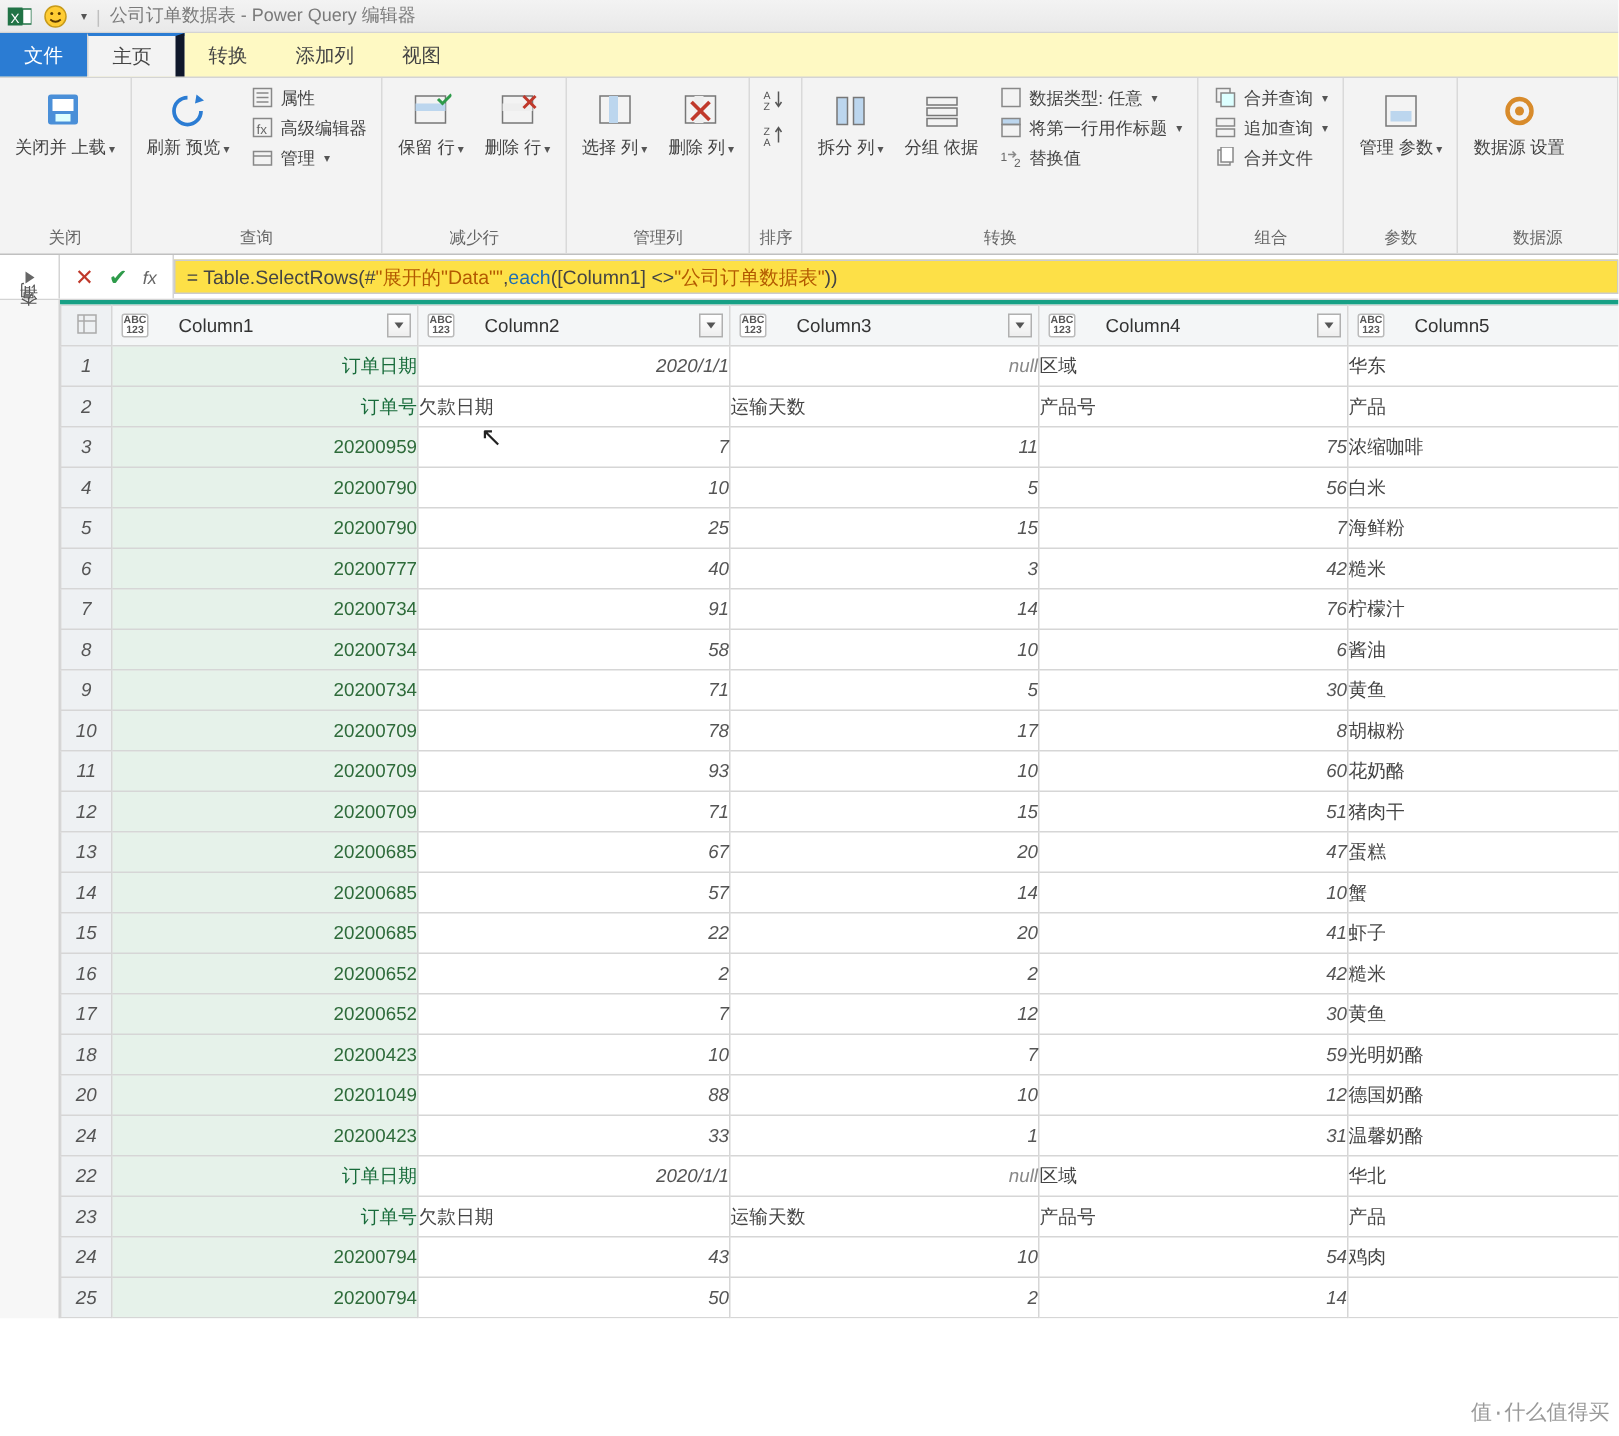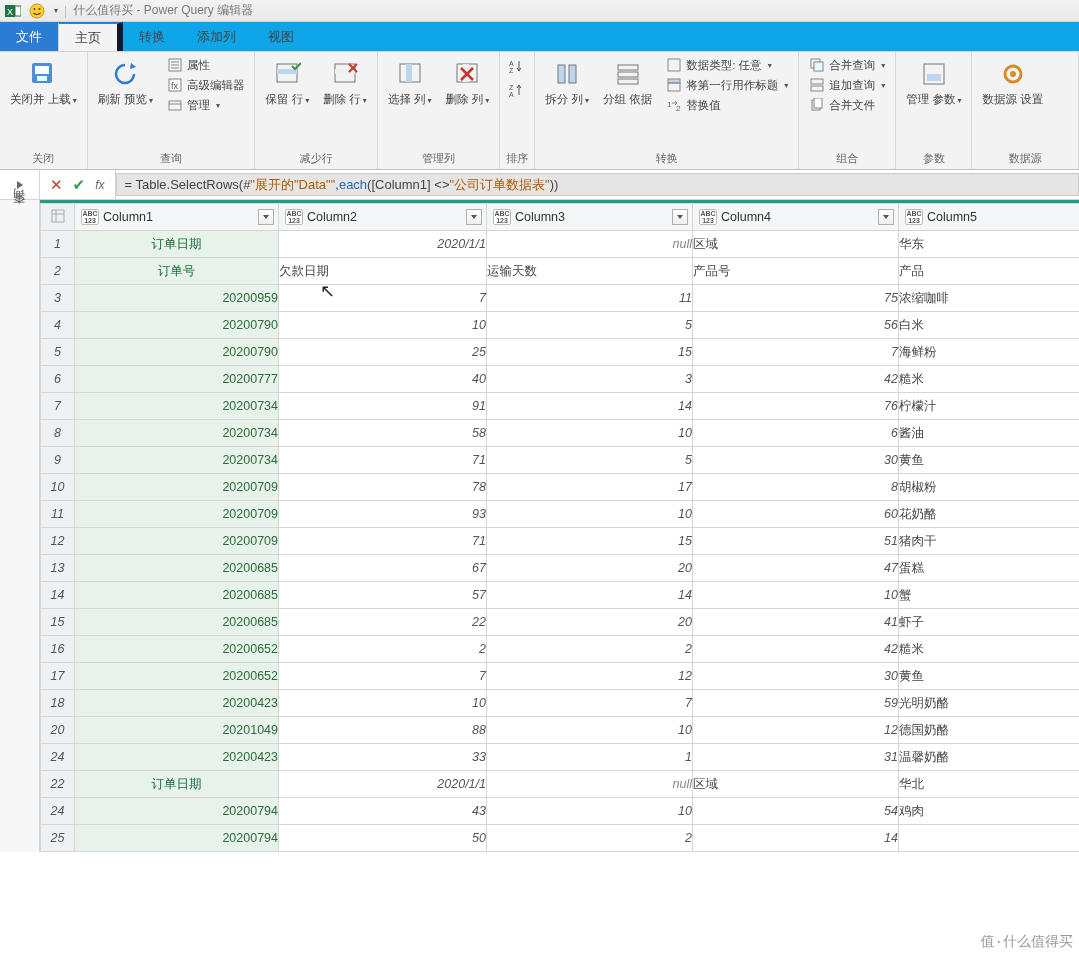--- a/index.html
+++ b/index.html
@@ -5,21 +5,21 @@
   * { box-sizing: border-box; font-family: "Microsoft YaHei", "Segoe UI", sans-serif; }
   html, body { margin: 0; padding: 0; background: #fff; font-size: 12px; color: #333; width: 1079px; }
 
   
   .titlebar { height: 22px; background: linear-gradient(#f3f3f3,#e9e9e9); display: flex; align-items: center; padding: 0 4px; gap: 6px; border-bottom: 1px solid #d4d4d4; }
   .tb-ico { width: 18px; height: 18px; display:inline-flex;align-items:center;justify-content:center; }
   .tb-title { color: #7a7a7a; font-size: 12px; }
   .tb-sep { color: #c0c0c0; }
 
   
-  .ribbon-tabs { height: 30px; background: #0ea5e9; display: flex; align-items: stretch; border-bottom: 1px solid #d4d4d4; }
+  .ribbon-tabs { height: 30px; background: #fef9c3; display: flex; align-items: stretch; border-bottom: 1px solid #d4d4d4; }
   .rtab { padding: 0 16px; display:flex; align-items:center; font-size: 13px; color: #444; cursor: default; }
   .rtab.file { background: #2b7cd3; color: #fff; }
   .rtab.active { background: #f3f3f3; border-top: 2px solid #2b7cd3; border-left:1px solid #d4d4d4; border-right:6px solid #0f172a; }
 
   
   .ribbon { display:flex; background: #f3f3f3; border-bottom: 1px solid #c0c0c0; height: 118px; }
   .rgroup { border-right: 1px solid #d9d9d9; padding: 4px 6px 0 6px; display:flex; flex-direction:column; justify-content:space-between; }
   .rgroup.flex1 { flex: 1; }
   .rgroup-body { display:flex; gap: 6px; align-items:flex-start; }
   .rgroup-label { text-align:center; font-size: 11px; color: #666; padding: 2px 0 3px 0; }
@@ -29,45 +29,45 @@
   .dd { font-size: 8px; color:#555; margin-left:2px; }
   .vstack { display:flex; flex-direction:column; gap:2px; }
   .rbtn-sm { display:flex; align-items:center; gap:4px; padding:1px 4px; font-size:11.5px; color:#444; white-space:nowrap; }
   .rbtn-sm .ico { width:16px; height:16px; display:flex; align-items:center; justify-content:center; }
   .sort-btn { width:20px; height:20px; display:flex; align-items:center; justify-content:center; }
 
   
   .fx-row { display:flex; align-items:stretch; height: 30px; border-bottom: 1px solid #d4d4d4; }
   .fx-panel-toggle { width: 40px; display:flex; align-items:center; justify-content:center; border-right:1px solid #d4d4d4; background:#fff;}
   .fx-btns { display:flex; align-items:center; gap: 10px; padding: 0 10px; border-right:1px solid #d4d4d4; background:#fff;}
-  .fx-input { flex:1; display:flex; align-items:center; padding: 0 8px; font-family: Consolas, "Courier New", monospace; font-size: 13px; color:#444; background:#e5e5e5; border: 1px solid #ccc; margin:3px 0 3px 0; overflow:hidden; white-space:nowrap;}
+  .fx-input { flex:1; display:flex; align-items:center; padding: 0 8px; font-family: Consolas, "Courier New", monospace; font-size: 13px; color:#444; background:#fde047; border: 1px solid #ccc; margin:3px 0 3px 0; overflow:hidden; white-space:nowrap;}
   .fx-input .kw0 { color:#444; }
   .fx-input .kw1 { color:#1f6fb2; }
   .fx-input .kw2 { color:#b35900; }
 
   
   .content { display:flex; }
   .collapsed-pane { width: 40px; background:#f7f7f7; border-right:1px solid #d4d4d4; display:flex; flex-direction:column; align-items:center; padding-top:6px; gap:20px; }
   .rot-label { writing-mode: vertical-rl; transform: rotate(180deg); font-size:12px; color:#555; letter-spacing:4px;}
 
   
   .grid { flex:1; overflow:hidden; border-top: 3px solid #16a085; position:relative;}
   table.data { border-collapse: collapse; width: 100%; table-layout: fixed; }
   table.data th, table.data td { border: 1px solid #d6d6d6; padding: 0; height: 27px; font-size: 12.5px; }
   th.rownum, td.rownum { width: 34px; background:#eef1f3; text-align:center; color:#555; font-style: italic; font-weight: normal;}
   th.colhead { background:#f4f6f7; }
   .colhead-inner { display:flex; align-items:center; height:100%; padding: 0 4px 0 6px; gap:4px; }
   .type-ico { width:18px; height:16px; display:inline-flex; align-items:center; justify-content:center; background:#fff; border:1px solid #bbb; border-radius:2px; flex-shrink:0;}
   .type-ico .super { font-size:7px; color:#555; line-height:7px;}
   .type-ico .sub { font-size:7px; color:#555; line-height:7px;}
   .type-ico-wrap { display:flex; flex-direction:column; align-items:center;}
-  .colname { flex:1; color:#333; font-weight:normal; text-align:left;}
+  .colname { flex:1; color:#333; font-weight:normal; text-align:left;margin-left:16px;}
   .filter-btn { width:16px; height:16px; border:1px solid #b0b0b0; background:linear-gradient(#fff,#eee); display:flex; align-items:center; justify-content:center; flex-shrink:0;}
   td.cell { padding: 0 6px; }
-  td.cell.txt { text-align:center; color:#176b3a; background: #e6f2ea; }
+  td.cell.txt { text-align:right; color:#176b3a; background: #e6f2ea; }
   td.cell.txt.col1num { text-align:right; color:#2e6b3a; }
   td.cell.num { text-align:right; font-style: italic; color:#555; }
   td.cell.nul { text-align:right; font-style: italic; color:#888;}
   td.cell.plain { text-align:left; color:#444;}
   col.c0 { width: 34px; }
   col.c1 { width: 204px; }
   col.c2 { width: 208px; }
   col.c3 { width: 206px; }
   col.c4 { width: 206px; }
   col.c5 { width: 181px; }
@@ -92,21 +92,21 @@
     <svg width="16" height="16">
         <circle cx="8" cy="8" r="7" fill="#ffcc33" stroke="#c89b1a"></circle>
         <circle cx="5.5" cy="6" r="1" fill="#5b3a00"></circle>
         <circle cx="10.5" cy="6" r="1" fill="#5b3a00"></circle>
         <path d="M4.5 10 q3.5 3 7 0" stroke="#5b3a00" fill="none" stroke-width="1.2"></path>
       </svg>
   </span>
   <span class="dd">▾</span>
   <span class="tb-sep">|</span>
   <span class="tb-title">
-    <span>什么值得买</span> - <span>Power Query 编辑器</span>
+    <span>公司订单数据表</span> - <span>Power Query 编辑器</span>
   </span>
 </div>
 
 <div class="ribbon-tabs">
   <div class="rtab file">文件</div>
   <div class="rtab active">主页</div>
   <div class="rtab">转换</div>
   <div class="rtab">添加列</div>
   <div class="rtab">视图</div>
 </div>
@@ -673,20 +673,28 @@
           </tr>
           <tr>
             <td class="rownum">22</td>
             <td class="cell txt">订单日期</td>
             <td class="cell num">2020/1/1</td>
             <td class="cell nul">null</td>
             <td class="cell plain">区域</td>
             <td class="cell plain">华北</td>
           </tr>
           <tr>
+            <td class="rownum">23</td>
+            <td class="cell txt">订单号</td>
+            <td class="cell plain">欠款日期</td>
+            <td class="cell plain">运输天数</td>
+            <td class="cell plain">产品号</td>
+            <td class="cell plain">产品</td>
+          </tr>
+          <tr>
             <td class="rownum">24</td>
             <td class="cell txt col1num">20200794</td>
             <td class="cell num">43</td>
             <td class="cell num">10</td>
             <td class="cell num">54</td>
             <td class="cell plain">鸡肉</td>
           </tr>
           <tr>
             <td class="rownum">25</td>
             <td class="cell txt col1num">20200794</td>

